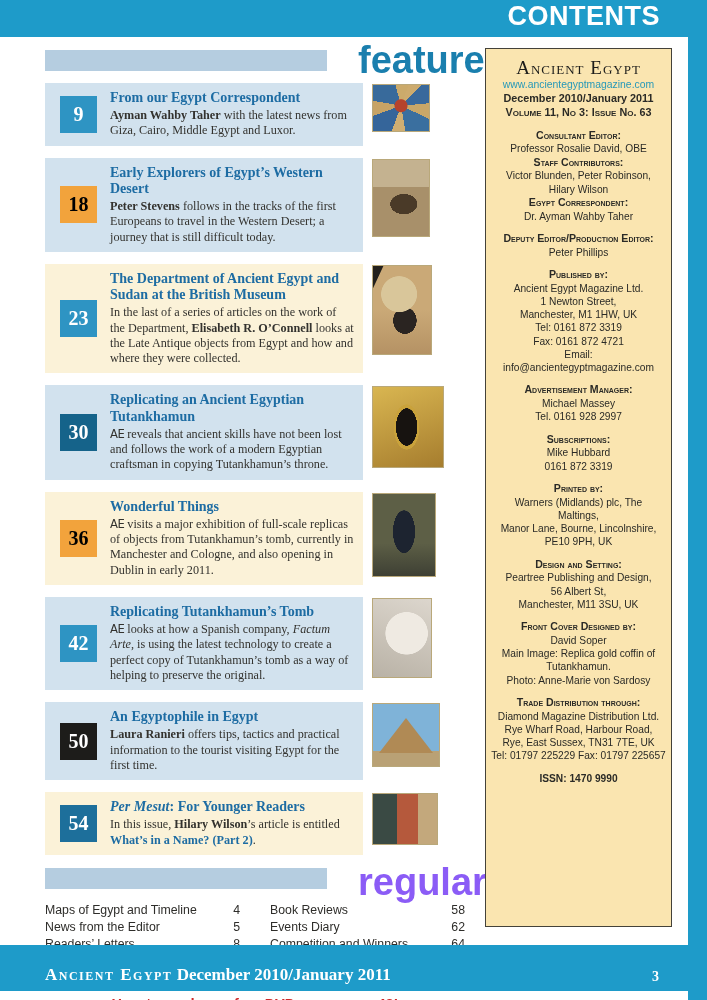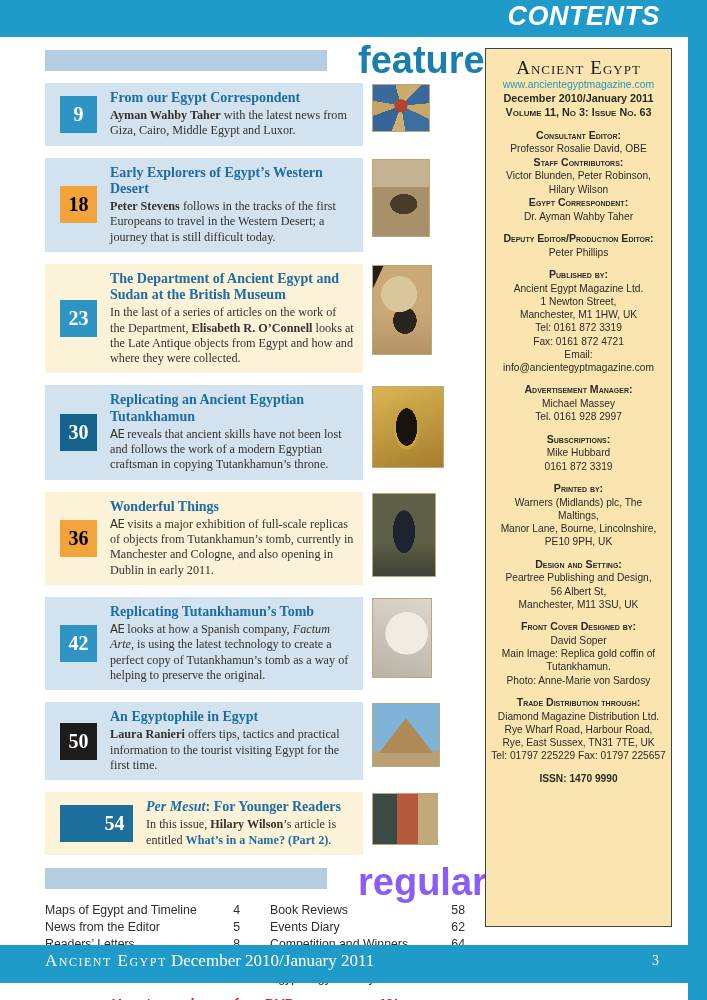--- a/index.html
+++ b/index.html
@@ -1,25 +1,25 @@
 <!DOCTYPE html>
 <html lang="en"><head>
 <meta charset="utf-8">
 <style>
   html,body{margin:0;padding:0;background:#e8e8e8;}
   .page{position:relative;width:707px;height:1000px;background:#ffffff;overflow:hidden;
         font-family:"Liberation Serif",serif;margin:0 auto;}
   
   .top-bar{position:absolute;left:0;top:0;width:707px;height:37px;background:#1e9bc9;}
   .contents-title{position:absolute;right:47px;top:1px;color:#fff;
-        font-family:"Liberation Sans",sans-serif;font-weight:bold;font-size:27px;letter-spacing:0.5px;font-style:italic;}
+        font-family:"Liberation Sans",sans-serif;font-weight:bold;font-size:27px;letter-spacing:0.5px;}
   .right-band{position:absolute;right:0;top:0;width:19px;height:1000px;background:#1e9bc9;}
-  .bottom-bar{position:absolute;left:0;top:945px;width:707px;height:38px;background:#1e9bc9;
-        display:flex;align-items:center;justify-content:space-between;box-sizing:border-box;
-        padding:0 48px 6px 45px;color:#fff;}
+  .bottom-bar{position:absolute;left:0;top:945px;width:707px;height:46px;background:#1e9bc9;
+        display:flex;align-items:flex-end;justify-content:space-between;box-sizing:border-box;
+        padding:0 48px 6px 45px;color:#fff;font-weight:bold;}
   .footer-left{font-size:17px;}
   .footer-mag{font-variant:small-caps;letter-spacing:1.5px;}
   .footer-page{font-size:14px;}
   
   .main{position:absolute;left:45px;top:48px;width:420px;}
   .sec-header{display:flex;align-items:center;gap:14px;height:24px;margin-bottom:11px;}
   .sec-bar{height:21px;background:#b5cde0;flex:0 0 282px;}
   .sec-title{font-family:Liberation Sans, sans-serif;font-weight:bold;font-size:38px;line-height:24px;margin-left:17px;}
   .sec-title.features{color:#1a7fae;}
   .sec-title.regulars{color:#8b5cf6;}
@@ -27,21 +27,21 @@
   .feature-item{display:flex;gap:9px;margin-bottom:12px;align-items:flex-start;}
   .fi-panel{width:318px;box-sizing:border-box;display:flex;gap:13px;align-items:center;
         padding:7px 9px 7px 15px;min-height:52px;}
   .bg-blue{background:#d2e2ee;}
   .bg-cream{background:#fbf2d8;}
   .fi-num{width:37px;height:37px;flex:0 0 37px;display:flex;align-items:center;justify-content:center;
         font-weight:bold;font-size:20px;color:#fff;}
   .num-blue{background:#2e94c3;}
   .num-orange{background:#f2a33c;color:#000000;}
   .num-darkblue{background:#15638a;}
-  .num-medblue{background:#1d6f9b;padding-left:36px;}
+  .num-medblue{background:#1d6f9b;}
   .num-black{background:#1d1c1a;}
   .fi-text{flex:1;}
   .fi-title{color:#1d6ca3;font-weight:bold;font-size:14px;line-height:1.16;margin-bottom:2px;}
   .fi-body{font-size:12.2px;line-height:1.25;color:#33322e;}
   .seg-b{font-weight:bold;}
   .seg-i{font-style:italic;}
   .seg-bc{font-weight:bold;color:#1d6ca3;}
   .seg-logo{font-family:"DejaVu Sans",sans-serif;font-size:0.95em;letter-spacing:-0.5px;}
   .fi-thumb{flex:0 0 auto;border:1px solid #b9a87a;margin-top:1px;}
   

